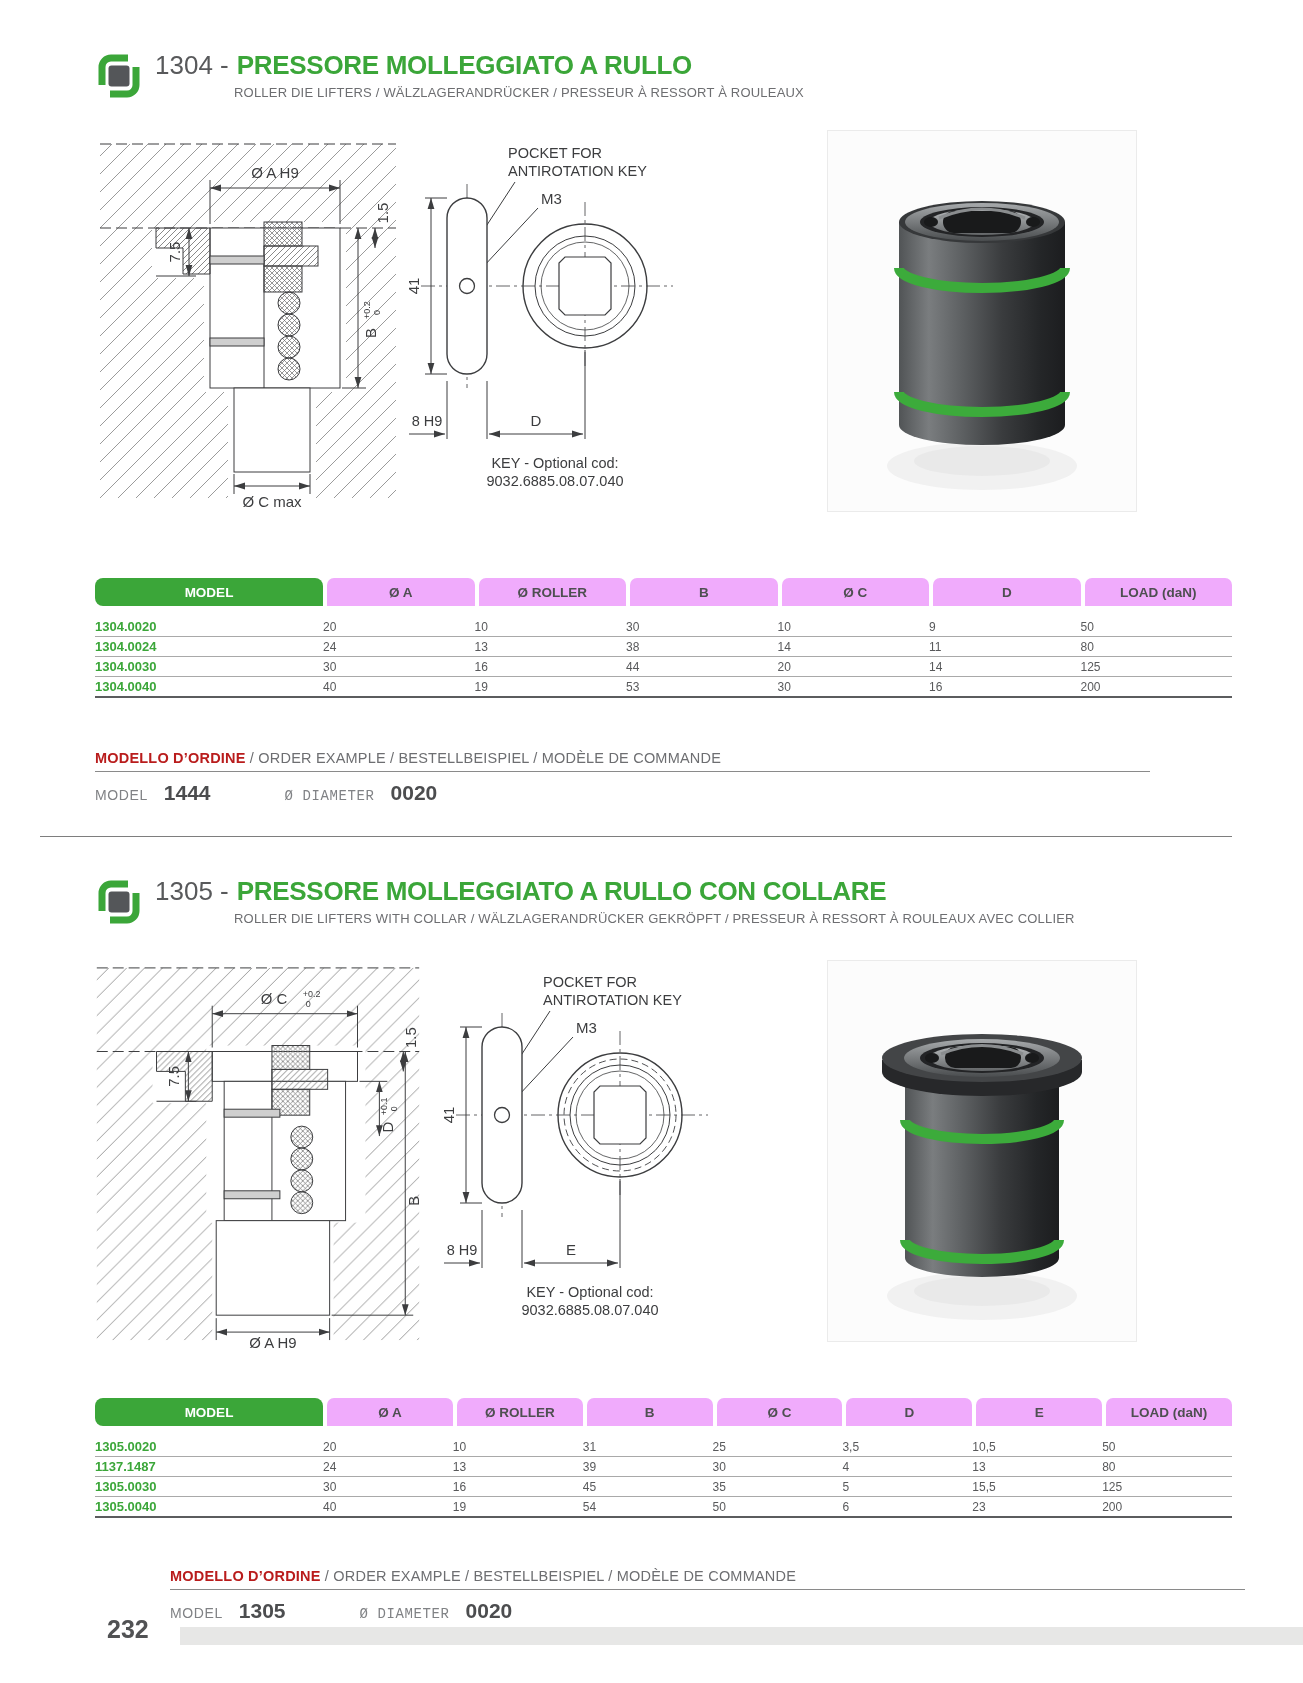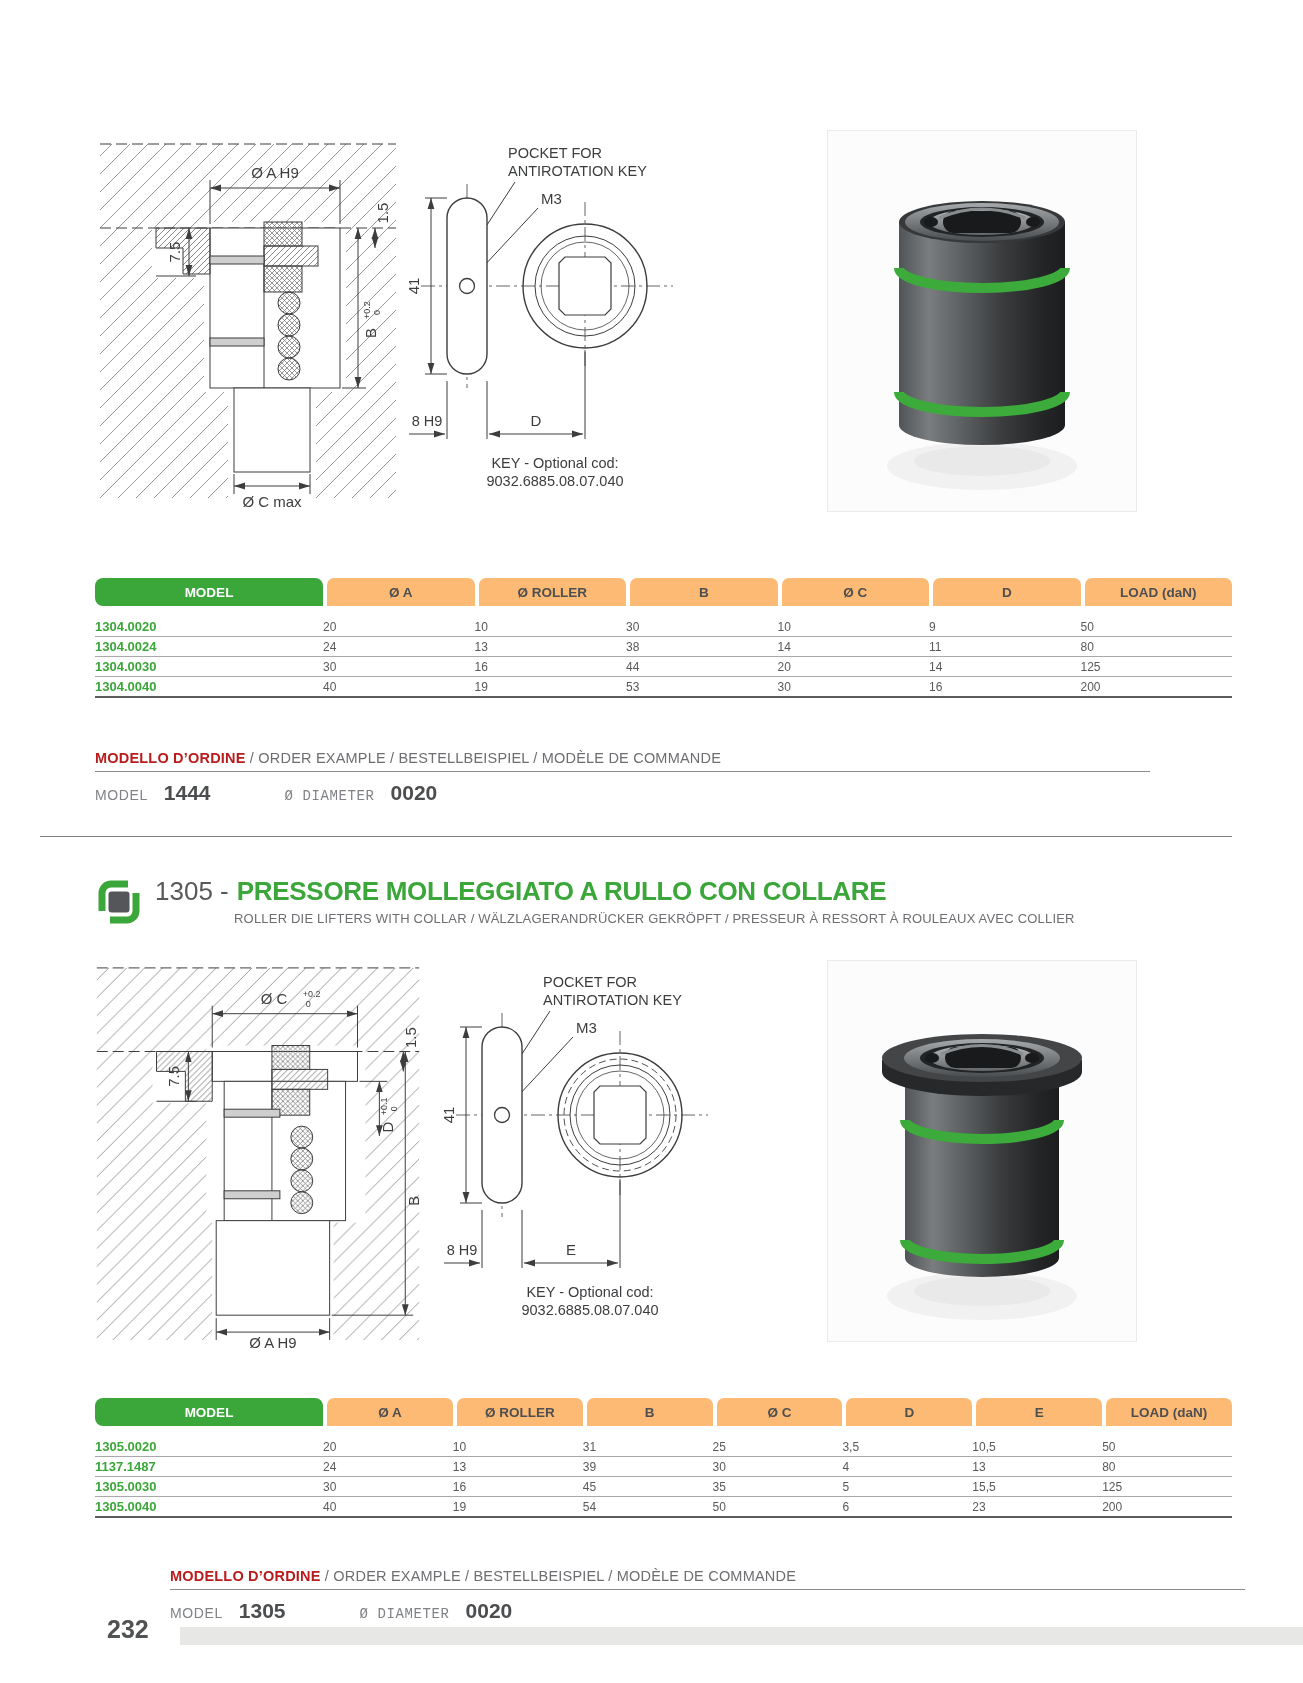--- a/index.html
+++ b/index.html
@@ -11,21 +11,21 @@
   .sec-header{position:absolute;display:flex;align-items:flex-start;gap:12px;}
   .sec-header .logo{flex:0 0 auto;margin-top:2px;}
   .sec-title-line{white-space:nowrap;}
   .sec-code{font-size:26px;color:#58595b;letter-spacing:0;margin-right:8px;}
   .sec-title{font-size:26px;font-weight:bold;color:#3BA639;letter-spacing:-0.3px;}
   .sec-subtitle{font-size:13px;color:#6d6e71;margin-top:4px;padding-left:79px;letter-spacing:0.2px;}
 
   
   .spec-table{position:absolute;width:1137px;}
   .thead{display:flex;gap:4px;}
-  .th{flex:1;height:28px;background:#fdba74;color:#4e4f51;font-weight:bold;font-size:13.5px;
+  .th{flex:1;height:28px;background:#f0abfc;color:#4e4f51;font-weight:bold;font-size:13.5px;
       display:flex;align-items:center;justify-content:center;border-radius:7px 7px 0 0;}
   .th.model{flex:0 0 228px;background:#3BA639;color:#fff;border-radius:8px 8px 0 8px;}
   .tbody{margin-top:11px;border-bottom:2px solid #5b5c5e;}
   .t-row{display:flex;height:19px;align-items:center;border-bottom:1px solid #a9a9a9;}
   .t-row:last-child{border-bottom:none;}
   .td{flex:1;text-align:left;font-size:12px;color:#58595b;}
   .td.model{flex:0 0 228px;color:#3BA639;font-weight:bold;font-size:13px;}
 
   
   .order{position:absolute;}
@@ -41,20 +41,33 @@
   .footer-num{position:absolute;left:107px;top:1615px;font-size:25px;font-weight:bold;color:#515254;}
   .footer-bar{position:absolute;left:180px;top:1627px;width:1123px;height:18px;background:#e7e7e6;}
 
   svg text{font-family:"Liberation Sans",sans-serif;}
 </style>
 </head>
 <body>
 
 <div class="page">
 
+  <div class="sec-header" style="left:95px;top:50px;">
+    <svg class="logo" width="48" height="48" viewBox="0 0 48 48">
+      <path d="M7,33 V15 a9,9 0 0 1 9,-9 h17" fill="none" stroke="#3BA639" stroke-width="7"></path>
+      <path d="M41,15 v18 a9,9 0 0 1 -9,9 h-17" fill="none" stroke="#3BA639" stroke-width="7"></path>
+      <rect x="13.5" y="13.5" width="21" height="21" rx="3" fill="#545659"></rect>
+    </svg>
+    <div class="sec-header-text">
+      <div class="sec-title-line">
+        <span class="sec-code">1304 -</span><span class="sec-title">PRESSORE MOLLEGGIATO A RULLO</span>
+      </div>
+      <div class="sec-subtitle">ROLLER DIE LIFTERS / WÄLZLAGERANDRÜCKER / PRESSEUR À RESSORT À ROULEAUX</div>
+    </div>
+  </div>
 
   <svg class="abs" style="left:92px;top:128px;" width="312" height="382" viewBox="0 0 312 382">
     <defs>
       <pattern id="aH" width="18" height="18" patternUnits="userSpaceOnUse">
           <path d="M-2,20 L20,-2" stroke="#9b9b9b" stroke-width="1"></path>
         </pattern>
       <pattern id="aF" width="6" height="6" patternUnits="userSpaceOnUse">
           <path d="M-1,7 L7,-1" stroke="#6b6b6b" stroke-width="0.8"></path>
         </pattern>
       <pattern id="aX" width="5" height="5" patternUnits="userSpaceOnUse">

